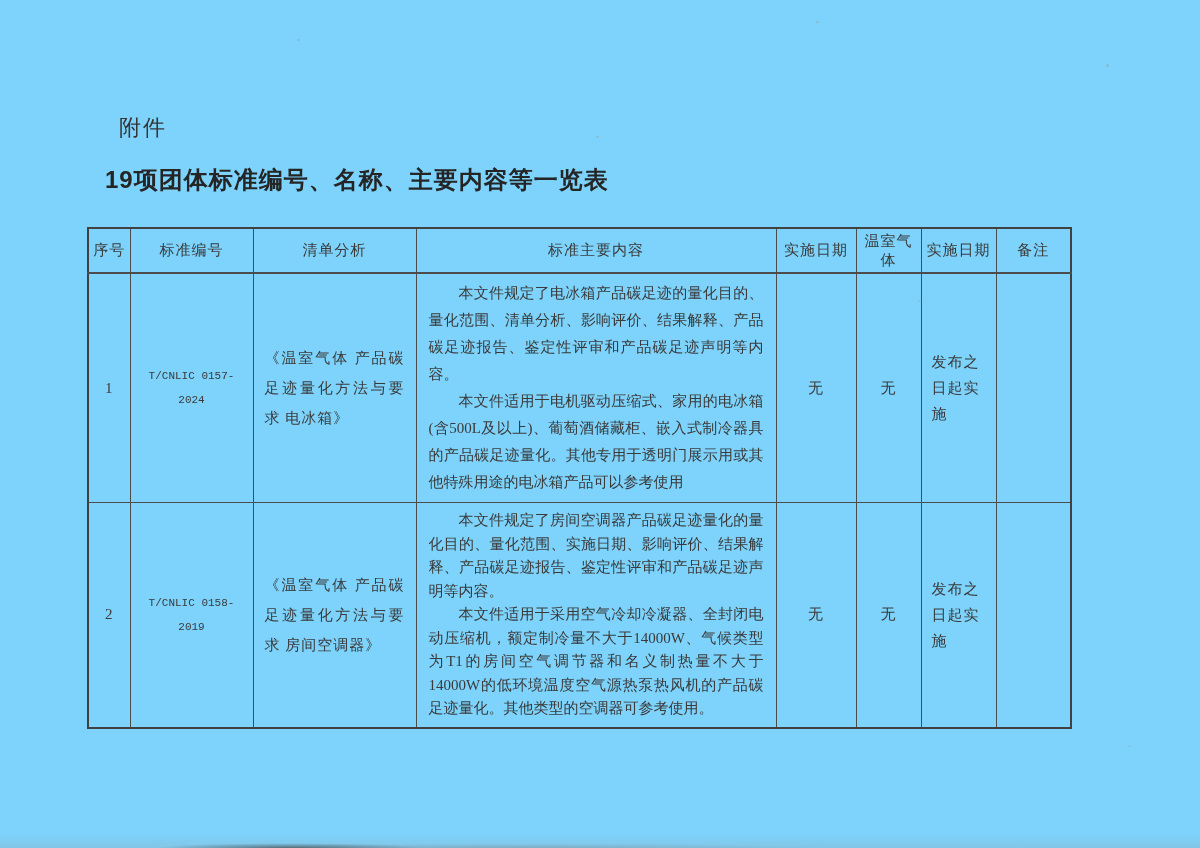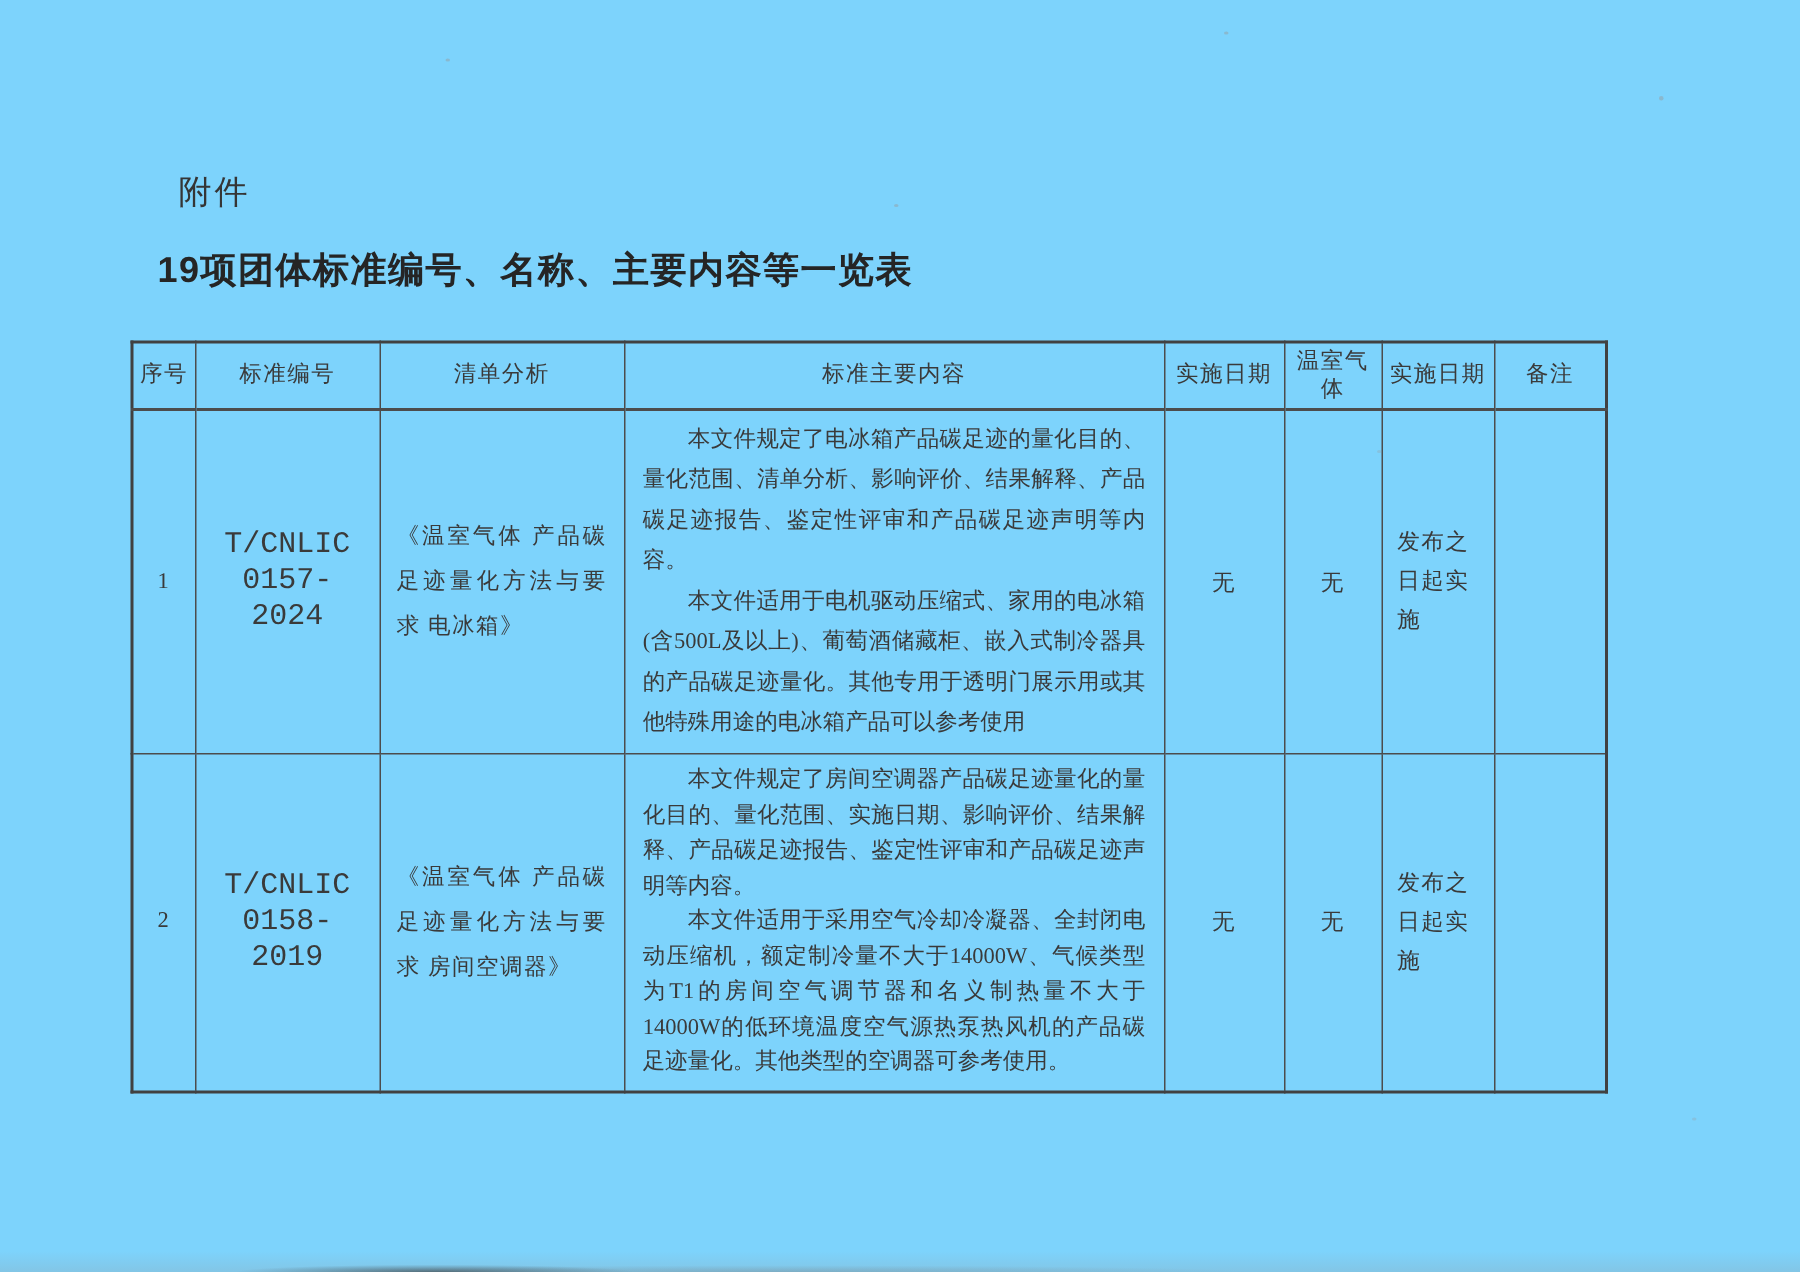--- a/index.html
+++ b/index.html
@@ -44,21 +44,21 @@
     line-height: 19px;
     letter-spacing: 1px;
     border-bottom-width: 2px;
   }
   .std-table { border: 2px solid #414141; }
 
   .cell-seq, .cell-replaces, .cell-adoption { text-align: center; letter-spacing: 1px; }
   .cell-code {
     text-align: center;
     font-family: "Liberation Mono", "DejaVu Sans Mono", monospace;
-    font-size: 20px; line-height: 24px;
+    font-size: 11px; line-height: 24px;
     padding: 0 8px;
   }
   .cell-name {
     padding: 0 11px;
     text-align: justify;
     letter-spacing: 1px;
     line-height: 30px;
   }
   .cell-content { padding: 6px 12px; margin-top: 24px; }
   .cell-content p {

